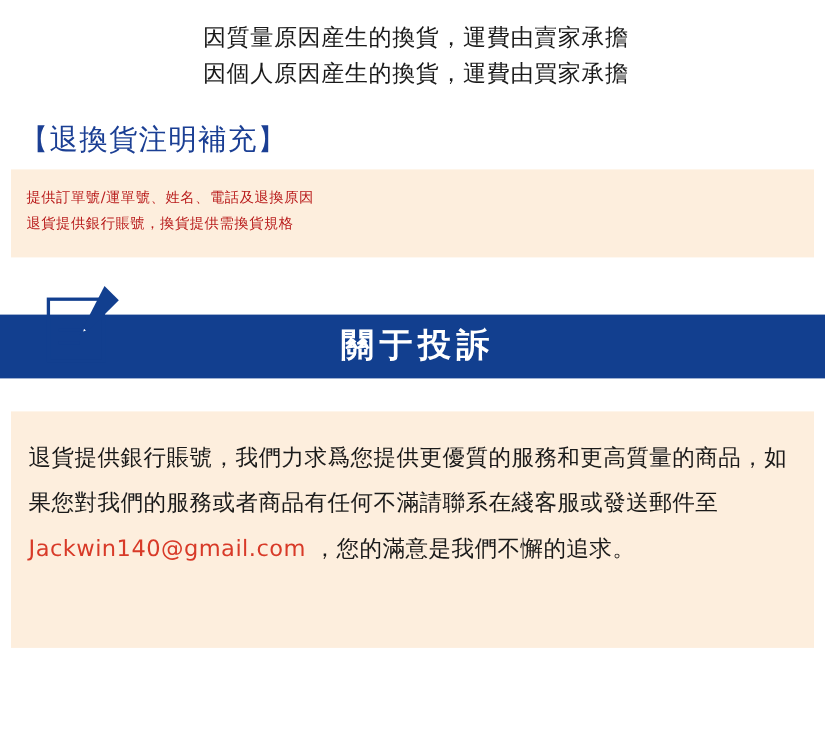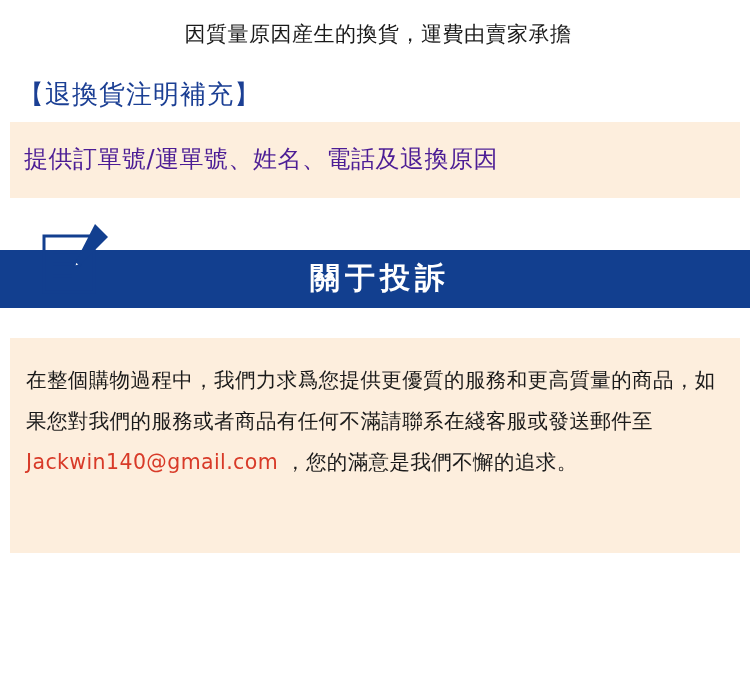--- a/index.html
+++ b/index.html
@@ -43,22 +43,22 @@
   }
 
   
   .note-block {
     background: #fdeedd;
     margin: 0 10px 0 10px;
     padding: 16px 14px 18px 14px;
     box-sizing: border-box;
   }
   .note-line {
-    font-size: 24px;
-    color: #4c1d95;
+    font-size: 13px;
+    color: #b91c1c;
     line-height: 1.75;
     letter-spacing: 0.5px;
   }
 
   
   .banner-wrap {
     position: relative;
     margin-top: 52px;
     height: 62px;
   }
@@ -107,26 +107,28 @@
     text-underline-offset: 3px;
   }
 </style>
 </head>
 <body>
 
 <div class="page">
 
   <div class="top-lines">
     <div class="top-line">因質量原因産生的換貨，運費由賣家承擔</div>
+    <div class="top-line">因個人原因産生的換貨，運費由買家承擔</div>
   </div>
 
   <div class="bracket-heading">【退換貨注明補充】</div>
 
   <div class="note-block">
     <div class="note-line">提供訂單號/運單號、姓名、電話及退換原因</div>
+    <div class="note-line">退貨提供銀行賬號，換貨提供需換貨規格</div>
   </div>
 
   <div class="banner-wrap">
     <div class="banner-bar">
       <span class="banner-title">關于投訴</span>
     </div>
     <div class="banner-icon">
       <svg viewBox="0 0 76 76" width="76" height="76" xmlns="http://www.w3.org/2000/svg">
         <rect x="6" y="14" width="50" height="56" fill="none" stroke="#123f8f" stroke-width="3"></rect>
         <line x1="15" y1="30" x2="40" y2="30" stroke="#123f8f" stroke-width="3"></line>
@@ -134,16 +136,16 @@
         <line x1="15" y1="54" x2="34" y2="54" stroke="#123f8f" stroke-width="3"></line>
         <g fill="#123f8f">
           <polygon points="57,2 70,15 42,43 36,45 38,39"></polygon>
         </g>
         <polygon points="36,45 38,39 42,43" fill="#ffffff" stroke="#123f8f" stroke-width="2"></polygon>
       </svg>
     </div>
   </div>
 
   <div class="complaint-block">
-    <div class="complaint-text"><span>在整個購物過程中，我們力求爲您提供更優質的服務和更高質量的商品，如果您對我們的服務或者商品有任何不滿請聯系在綫客服或發送郵件至 </span><span class="email">Jackwin140@gmail.com</span><span> ，您的滿意是我們不懈的追求。</span></div>
+    <div class="complaint-text"><span>退貨提供銀行賬號，我們力求爲您提供更優質的服務和更高質量的商品，如果您對我們的服務或者商品有任何不滿請聯系在綫客服或發送郵件至 </span><span class="email">Jackwin140@gmail.com</span><span> ，您的滿意是我們不懈的追求。</span></div>
   </div>
 
 </div>
 
 </body></html>

